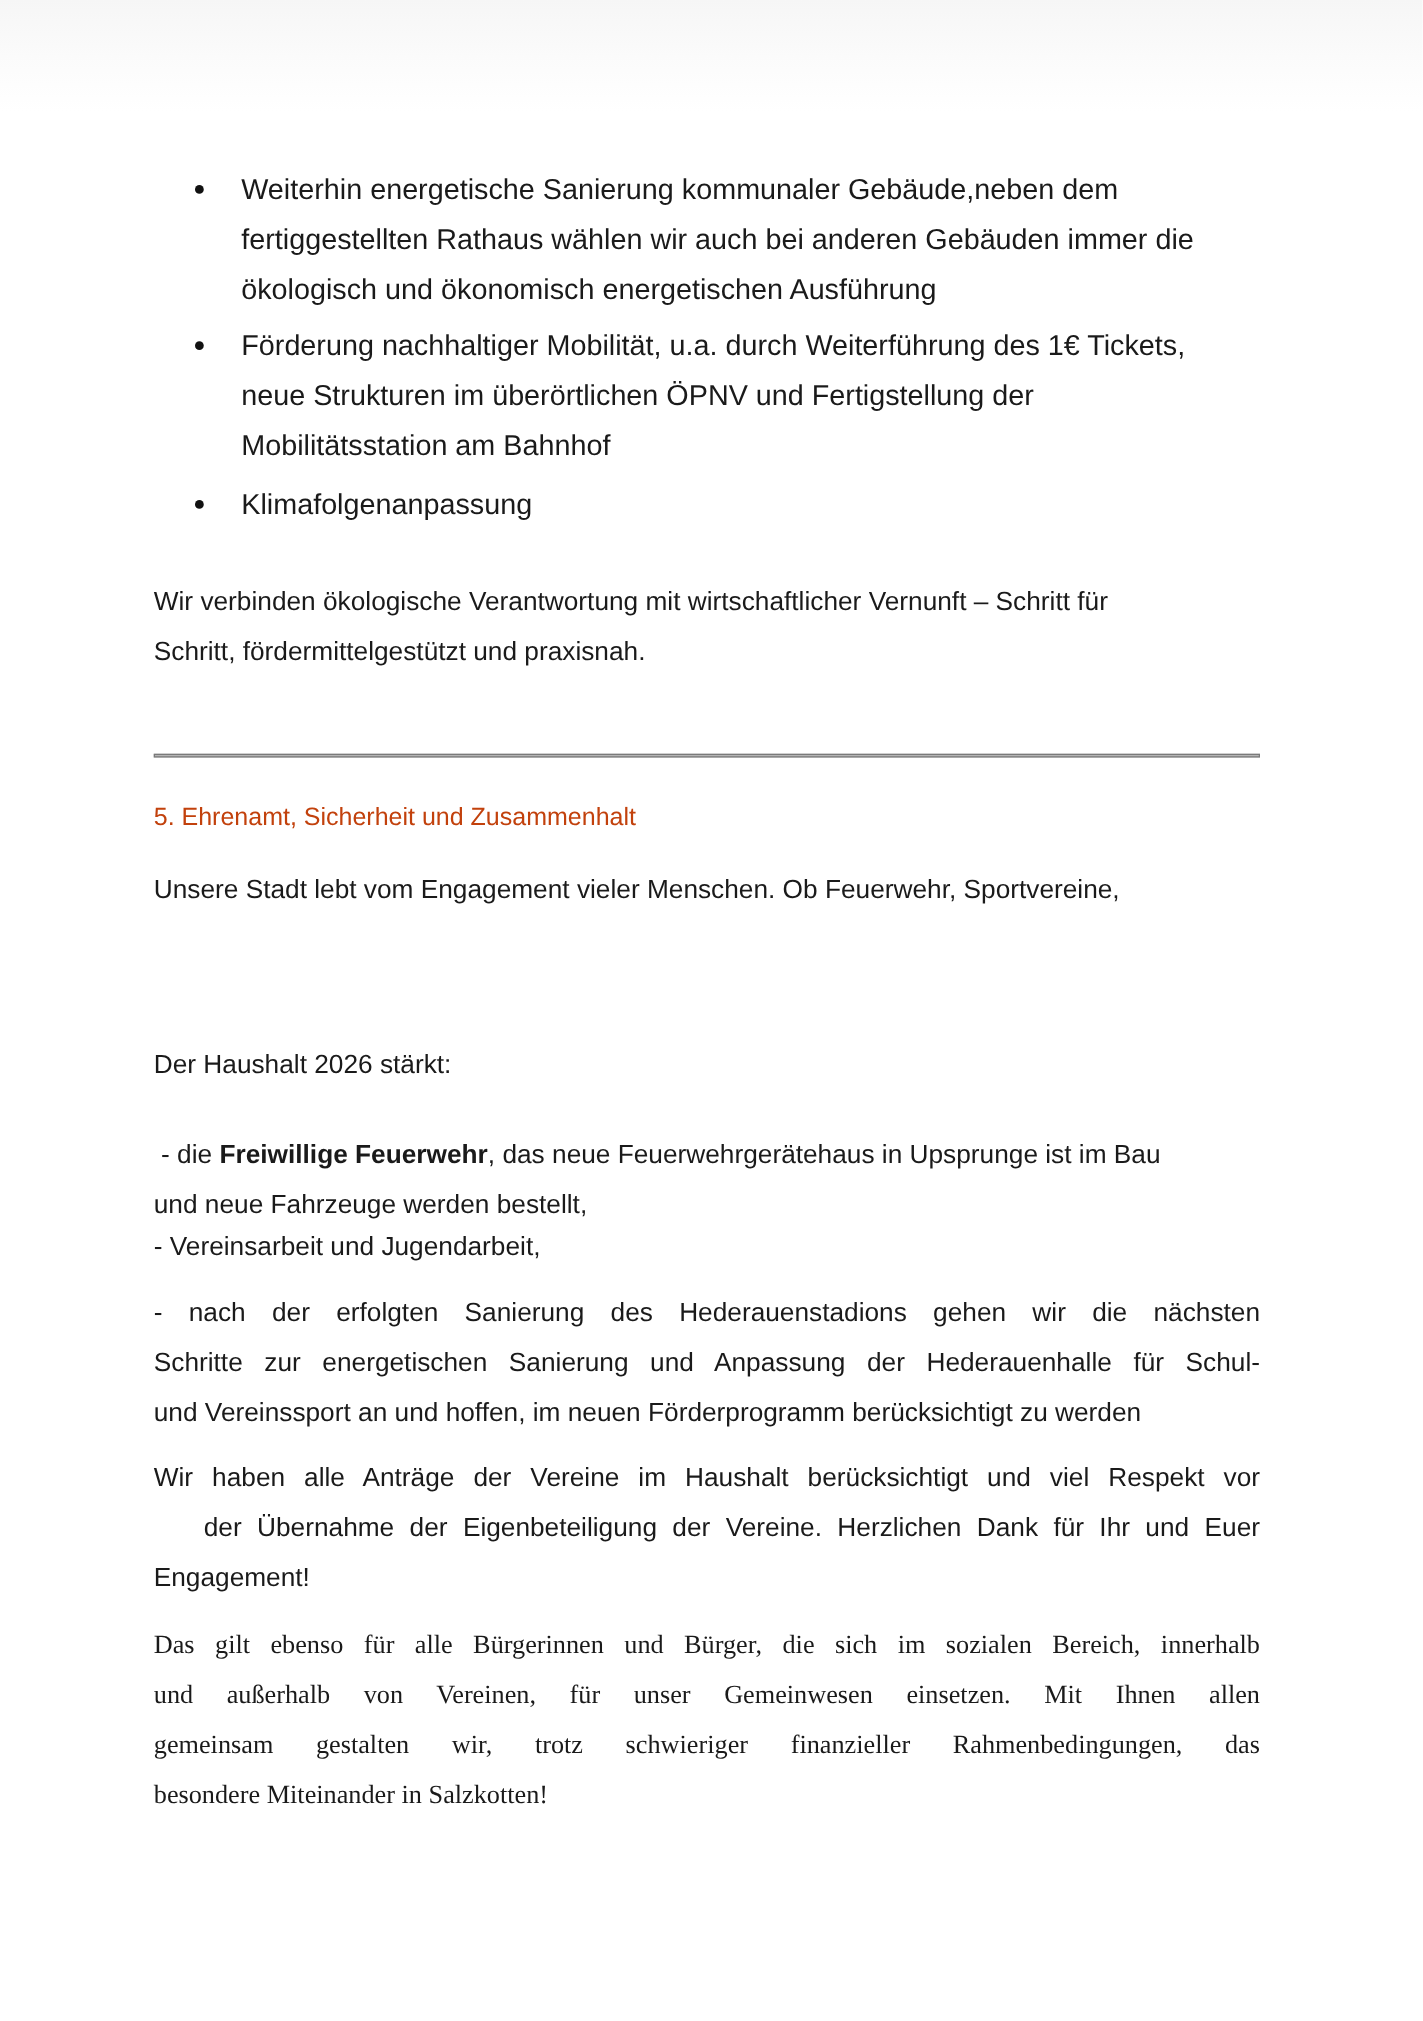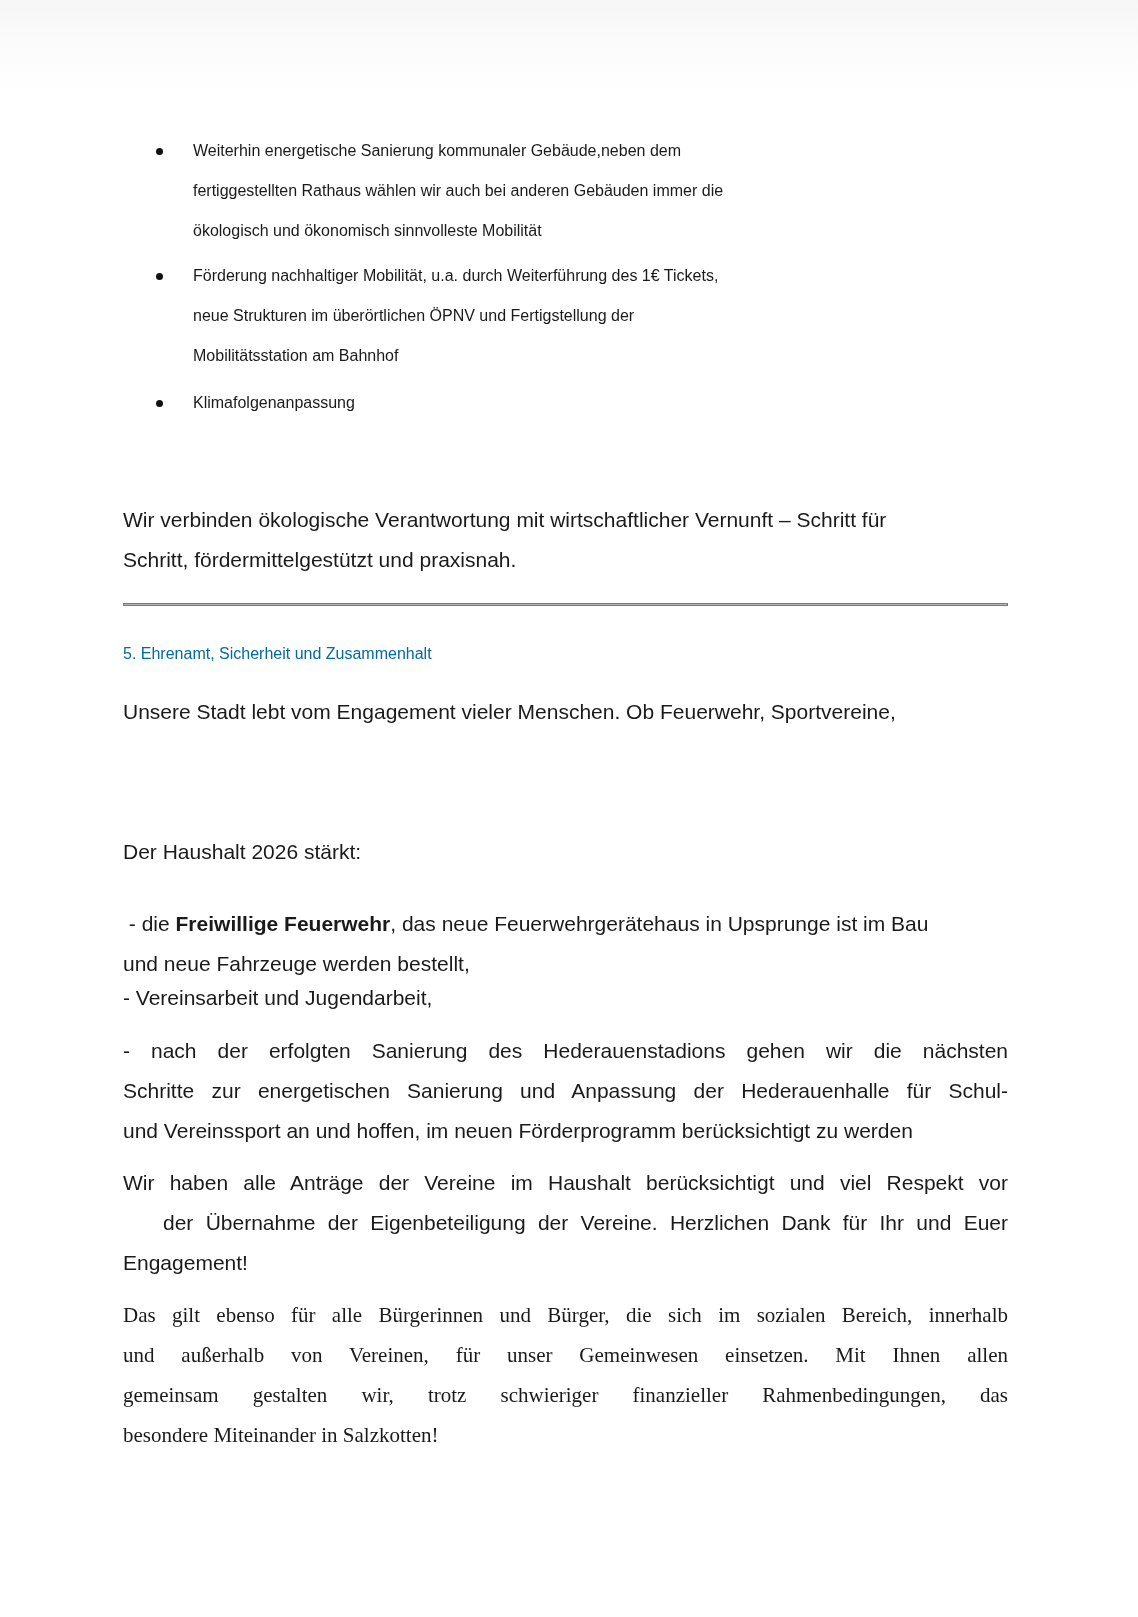--- a/index.html
+++ b/index.html
@@ -30,21 +30,21 @@
       position: absolute;
       left: 0; top: 0;
       width: 1138px;
       margin: 0; padding: 0;
       list-style: none;
     }
     .bullet-item {
       position: absolute;
       left: 160px;
       width: 820px;
-      font-size: 16px;
+      font-size: 23px;
       line-height: 40px;
     }
     .bullet-dot {
       position: absolute;
       left: -4px;
       top: 17px;
       width: 7px; height: 7px;
       border-radius: 50%;
       background: #111;
     }
@@ -68,55 +68,55 @@
       width: 885px;
       height: 3px;
       background: #b5b5b5;
       border: 1px solid #7a7a7a;
       box-sizing: border-box;
     }
     .heading {
       position: absolute;
       left: 123px;
       top: 638px;
-      font-size: 16px;
+      font-size: 20px;
       line-height: 32px;
-      color: #0369a1;
+      color: #c2410c;
       margin: 0;
       font-weight: normal;
     }
     b { font-weight: bold; }
   </style>
 </head>
 <body>
 
 <div class="top-shade"></div>
 
 <div class="page">
 
   <ul class="bullet-list">
     <li class="bullet-item" style="top:131px;">
       <span class="bullet-dot"></span>
       <span class="bullet-text">Weiterhin energetische Sanierung kommunaler Gebäude,neben dem</span>
       <span class="bullet-text">fertiggestellten Rathaus wählen wir auch bei anderen Gebäuden immer die</span>
-      <span class="bullet-text">ökologisch und ökonomisch sinnvolleste Mobilität</span>
+      <span class="bullet-text">ökologisch und ökonomisch energetischen Ausführung</span>
     </li>
     <li class="bullet-item" style="top:256px;">
       <span class="bullet-dot"></span>
       <span class="bullet-text">Förderung nachhaltiger Mobilität, u.a. durch Weiterführung des 1€ Tickets,</span>
       <span class="bullet-text">neue Strukturen im überörtlichen ÖPNV und Fertigstellung der</span>
       <span class="bullet-text">Mobilitätsstation am Bahnhof</span>
     </li>
     <li class="bullet-item" style="top:383px;">
       <span class="bullet-dot"></span>
       <span class="bullet-text">Klimafolgenanpassung</span>
     </li>
   </ul>
 
-  <p class="para" style="top:500px;">
+  <p class="para" style="top:462px;">
     <span style="display:block">Wir verbinden ökologische Verantwortung mit wirtschaftlicher Vernunft – Schritt für</span>
     <span style="display:block">Schritt, fördermittelgestützt und praxisnah.</span>
   </p>
 
   <div class="rule"></div>
 
   <h2 class="heading">5. Ehrenamt, Sicherheit und Zusammenhalt</h2>
 
   <p class="para" style="top:692px;">
     <span style="display:block">Unsere Stadt lebt vom Engagement vieler Menschen. Ob Feuerwehr, Sportvereine,</span>

